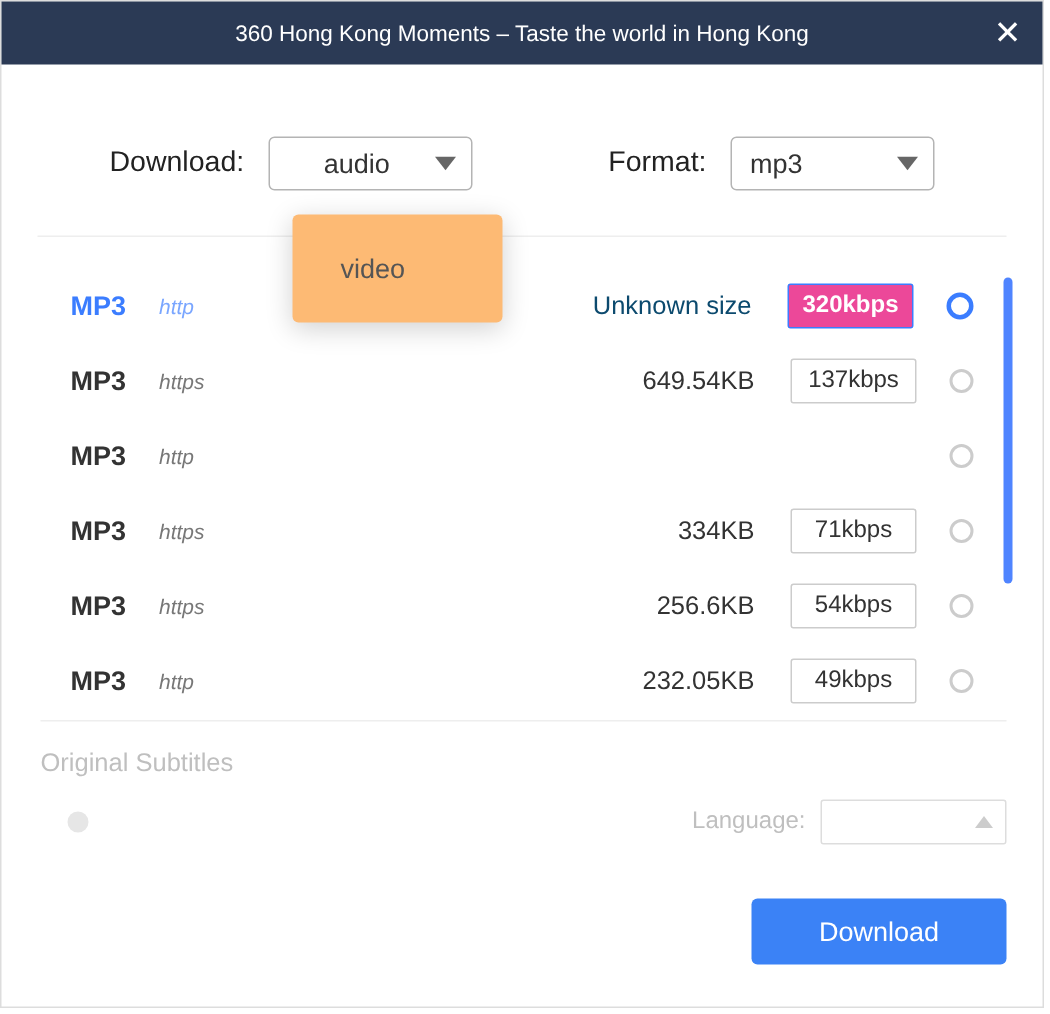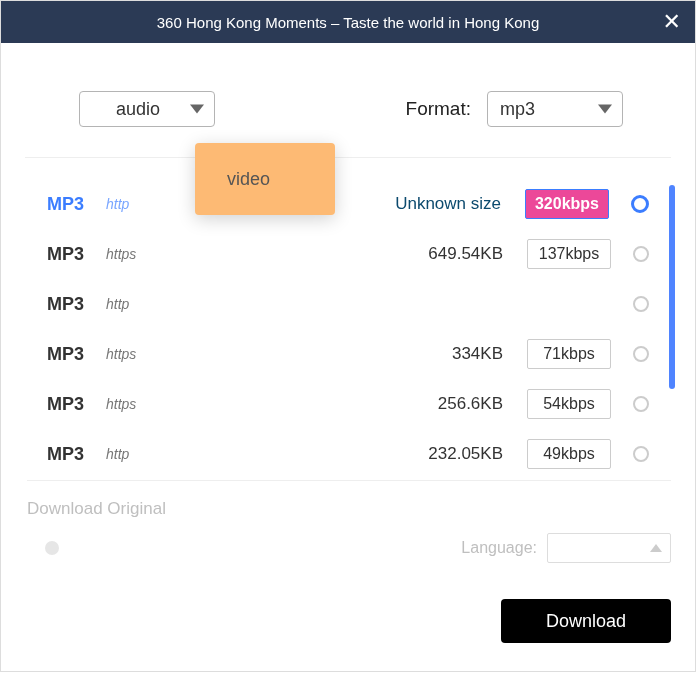--- a/index.html
+++ b/index.html
@@ -43,33 +43,34 @@
 
   .subs { position: absolute; left: 26px; right: 24px; bottom: 108px; border-top: 1px solid #eee; padding-top: 18px; color: #bfbfbf; }
   .subs-title { font-size: 17px; }
   .subs-row { display:flex; align-items:center; margin-top: 14px; }
   .subs-radio { width:14px; height:14px; border-radius:50%; background:#e6e6e6; margin-right:10px; margin-left: 18px;}
   .subs-lang-label { margin-left:auto; font-size:16px; color:#bfbfbf; margin-right:10px;}
   .subs-lang-select { width: 124px; height: 30px; border:1px solid #ddd; border-radius:2px; position:relative; }
   .subs-lang-select .caret2{ position:absolute; right:8px; top:50%; transform:translateY(-50%); width:0;height:0;border-left:6px solid transparent;border-right:6px solid transparent;border-bottom:8px solid #ccc;}
 
   .footer { position:absolute; right: 24px; bottom: 28px; }
-  .download-btn { background:#000000; color:#fff; font-size:18px; border:none; border-radius:4px; width: 170px; height: 44px; cursor:pointer;margin-left:22px; }
+  .download-btn { background:#3b82f6; color:#fff; font-size:18px; border:none; border-radius:4px; width: 170px; height: 44px; cursor:pointer;margin-left:22px; }
 </style>
 </head>
 <body>
 
 <div class="modal">
 
   <div class="titlebar">
     <div class="titlebar-title">360 Hong Kong Moments – Taste the world in Hong Kong</div>
     <div class="close-icon">✕</div>
   </div>
 
   <div class="controls-row">
+    <span class="control-label">Download:</span>
     <div class="select download">
       <span>audio</span>
       <span class="caret"></span>
     </div>
     <span class="spacer"></span>
     <span class="format-label">Format:</span>
     <div class="select format">
       <span>mp3</span>
       <span class="caret"></span>
     </div>
@@ -128,21 +129,21 @@
           <span class="radio"></span>
         </div>
       </div>
   </div>
 
   <div class="scrollbar-track">
     <div class="scrollbar-thumb"></div>
   </div>
 
   <div class="subs">
-    <div class="subs-title">Download Original</div>
+    <div class="subs-title">Original Subtitles</div>
     <div class="subs-row">
       <div class="subs-radio"></div>
       <span class="subs-lang-label">Language:</span>
       <div class="subs-lang-select">
         <span class="caret2"></span>
       </div>
     </div>
   </div>
 
   <div class="footer">

